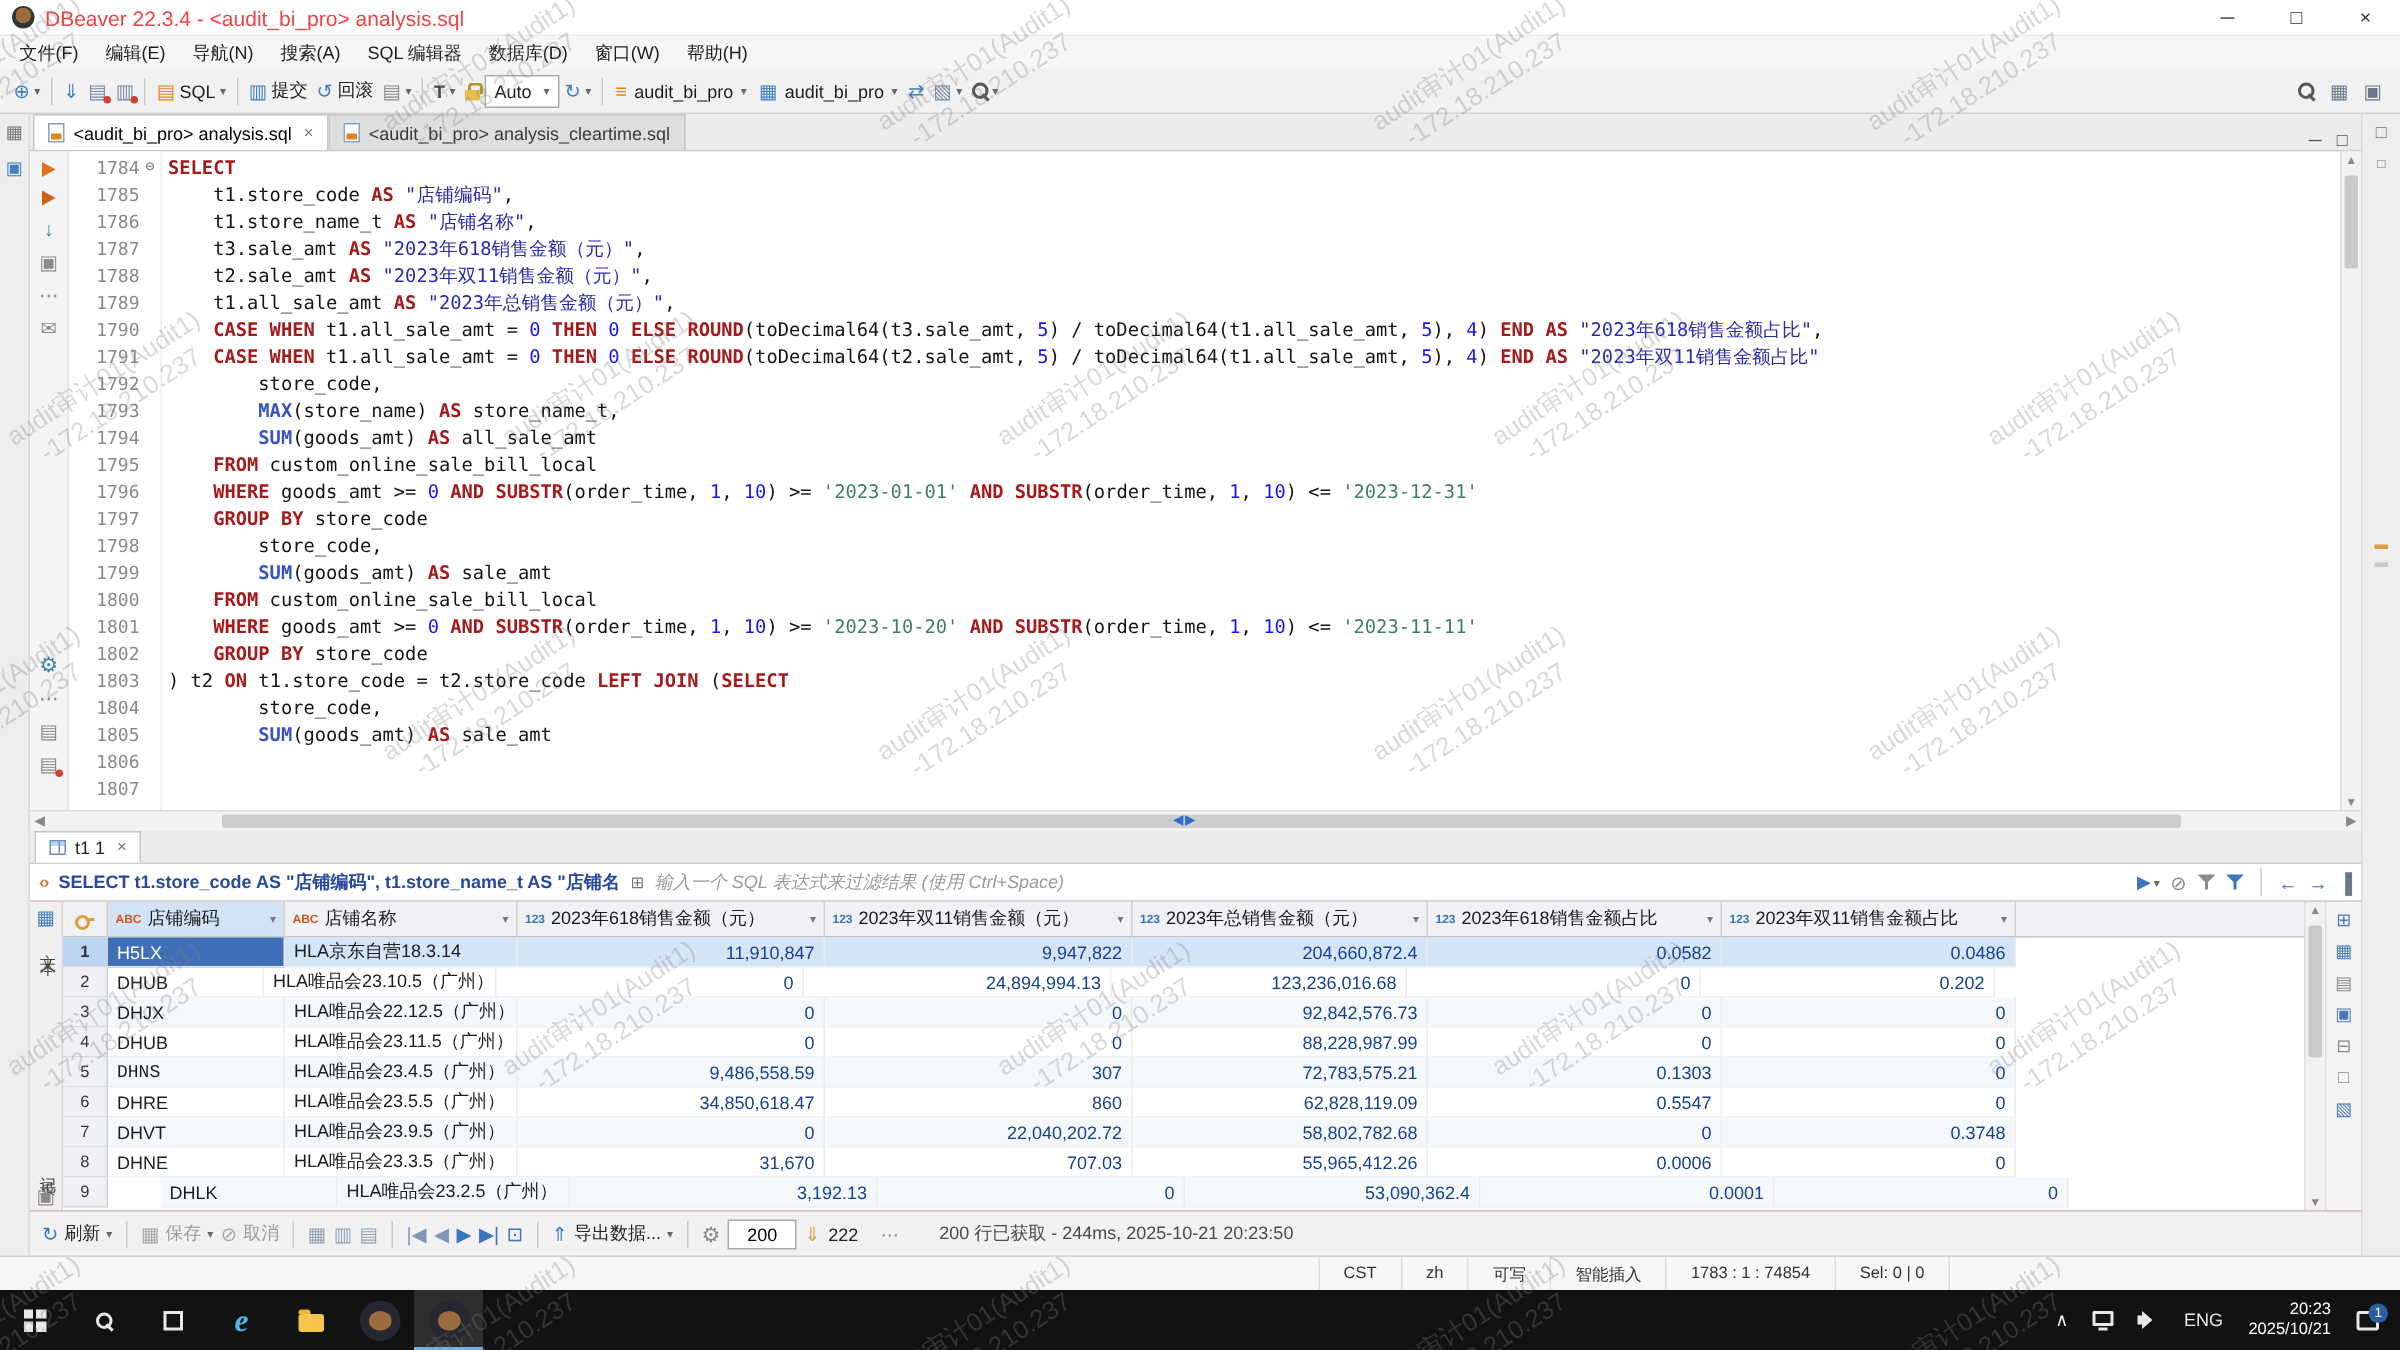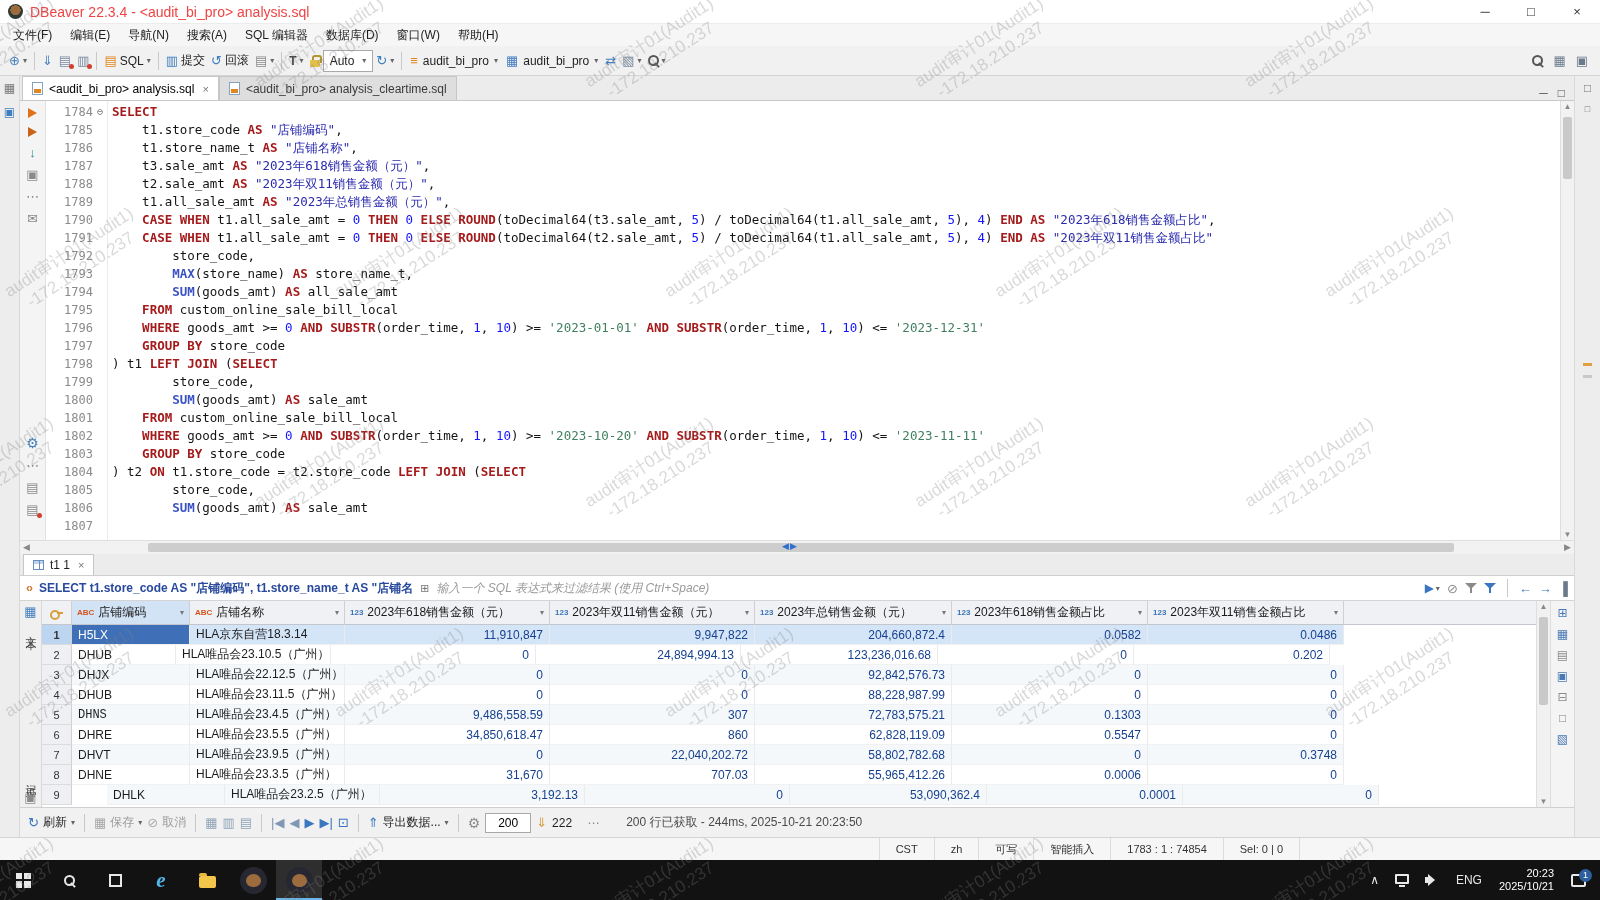--- a/index.html
+++ b/index.html
@@ -420,21 +420,20 @@
             <div class="cl"><span class="tk-pl">    t2.sale_amt </span><span class="tk-kw">AS</span><span class="tk-pl"> </span><span class="tk-str">"2023年双11销售金额（元）"</span><span class="tk-pl">,</span></div>
             <div class="cl"><span class="tk-pl">    t1.all_sale_amt </span><span class="tk-kw">AS</span><span class="tk-pl"> </span><span class="tk-str">"2023年总销售金额（元）"</span><span class="tk-pl">,</span></div>
             <div class="cl"><span class="tk-pl">    </span><span class="tk-kw">CASE WHEN</span><span class="tk-pl"> t1.all_sale_amt = </span><span class="tk-num">0</span><span class="tk-pl"> </span><span class="tk-kw">THEN</span><span class="tk-pl"> </span><span class="tk-num">0</span><span class="tk-pl"> </span><span class="tk-kw">ELSE</span><span class="tk-pl"> </span><span class="tk-kw">ROUND</span><span class="tk-pl">(toDecimal64(t3.sale_amt, </span><span class="tk-num">5</span><span class="tk-pl">) / toDecimal64(t1.all_sale_amt, </span><span class="tk-num">5</span><span class="tk-pl">), </span><span class="tk-num">4</span><span class="tk-pl">) </span><span class="tk-kw">END AS</span><span class="tk-pl"> </span><span class="tk-str">"2023年618销售金额占比"</span><span class="tk-pl">,</span></div>
             <div class="cl"><span class="tk-pl">    </span><span class="tk-kw">CASE WHEN</span><span class="tk-pl"> t1.all_sale_amt = </span><span class="tk-num">0</span><span class="tk-pl"> </span><span class="tk-kw">THEN</span><span class="tk-pl"> </span><span class="tk-num">0</span><span class="tk-pl"> </span><span class="tk-kw">ELSE</span><span class="tk-pl"> </span><span class="tk-kw">ROUND</span><span class="tk-pl">(toDecimal64(t2.sale_amt, </span><span class="tk-num">5</span><span class="tk-pl">) / toDecimal64(t1.all_sale_amt, </span><span class="tk-num">5</span><span class="tk-pl">), </span><span class="tk-num">4</span><span class="tk-pl">) </span><span class="tk-kw">END AS</span><span class="tk-pl"> </span><span class="tk-str">"2023年双11销售金额占比"</span></div>
             <div class="cl"><span class="tk-pl">        store_code,</span></div>
             <div class="cl"><span class="tk-pl">        </span><span class="tk-fn">MAX</span><span class="tk-pl">(store_name) </span><span class="tk-kw">AS</span><span class="tk-pl"> store_name_t,</span></div>
             <div class="cl"><span class="tk-pl">        </span><span class="tk-fn">SUM</span><span class="tk-pl">(goods_amt) </span><span class="tk-kw">AS</span><span class="tk-pl"> all_sale_amt</span></div>
             <div class="cl"><span class="tk-pl">    </span><span class="tk-kw">FROM</span><span class="tk-pl"> custom_online_sale_bill_local</span></div>
             <div class="cl"><span class="tk-pl">    </span><span class="tk-kw">WHERE</span><span class="tk-pl"> goods_amt &gt;= </span><span class="tk-num">0</span><span class="tk-pl"> </span><span class="tk-kw">AND</span><span class="tk-pl"> </span><span class="tk-kw">SUBSTR</span><span class="tk-pl">(order_time, </span><span class="tk-num">1</span><span class="tk-pl">, </span><span class="tk-num">10</span><span class="tk-pl">) &gt;= </span><span class="tk-sstr">'2023-01-01'</span><span class="tk-pl"> </span><span class="tk-kw">AND</span><span class="tk-pl"> </span><span class="tk-kw">SUBSTR</span><span class="tk-pl">(order_time, </span><span class="tk-num">1</span><span class="tk-pl">, </span><span class="tk-num">10</span><span class="tk-pl">) &lt;= </span><span class="tk-sstr">'2023-12-31'</span></div>
             <div class="cl"><span class="tk-pl">    </span><span class="tk-kw">GROUP BY</span><span class="tk-pl"> store_code</span></div>
-            <div class="cl"><span class="tk-pl">) t1 </span><span class="tk-kw">LEFT JOIN</span><span class="tk-pl"> (</span><span class="tk-kw">SELECT</span></div>
             <div class="cl"><span class="tk-pl">        store_code,</span></div>
             <div class="cl"><span class="tk-pl">        </span><span class="tk-fn">SUM</span><span class="tk-pl">(goods_amt) </span><span class="tk-kw">AS</span><span class="tk-pl"> sale_amt</span></div>
             <div class="cl"><span class="tk-pl">    </span><span class="tk-kw">FROM</span><span class="tk-pl"> custom_online_sale_bill_local</span></div>
             <div class="cl"><span class="tk-pl">    </span><span class="tk-kw">WHERE</span><span class="tk-pl"> goods_amt &gt;= </span><span class="tk-num">0</span><span class="tk-pl"> </span><span class="tk-kw">AND</span><span class="tk-pl"> </span><span class="tk-kw">SUBSTR</span><span class="tk-pl">(order_time, </span><span class="tk-num">1</span><span class="tk-pl">, </span><span class="tk-num">10</span><span class="tk-pl">) &gt;= </span><span class="tk-sstr">'2023-10-20'</span><span class="tk-pl"> </span><span class="tk-kw">AND</span><span class="tk-pl"> </span><span class="tk-kw">SUBSTR</span><span class="tk-pl">(order_time, </span><span class="tk-num">1</span><span class="tk-pl">, </span><span class="tk-num">10</span><span class="tk-pl">) &lt;= </span><span class="tk-sstr">'2023-11-11'</span></div>
             <div class="cl"><span class="tk-pl">    </span><span class="tk-kw">GROUP BY</span><span class="tk-pl"> store_code</span></div>
             <div class="cl"><span class="tk-pl">) t2 </span><span class="tk-kw">ON</span><span class="tk-pl"> t1.store_code = t2.store_code </span><span class="tk-kw">LEFT JOIN</span><span class="tk-pl"> (</span><span class="tk-kw">SELECT</span></div>
             <div class="cl"><span class="tk-pl">        store_code,</span></div>
             <div class="cl"><span class="tk-pl">        </span><span class="tk-fn">SUM</span><span class="tk-pl">(goods_amt) </span><span class="tk-kw">AS</span><span class="tk-pl"> sale_amt</span></div>
           </div>
         <div class="evscroll">

